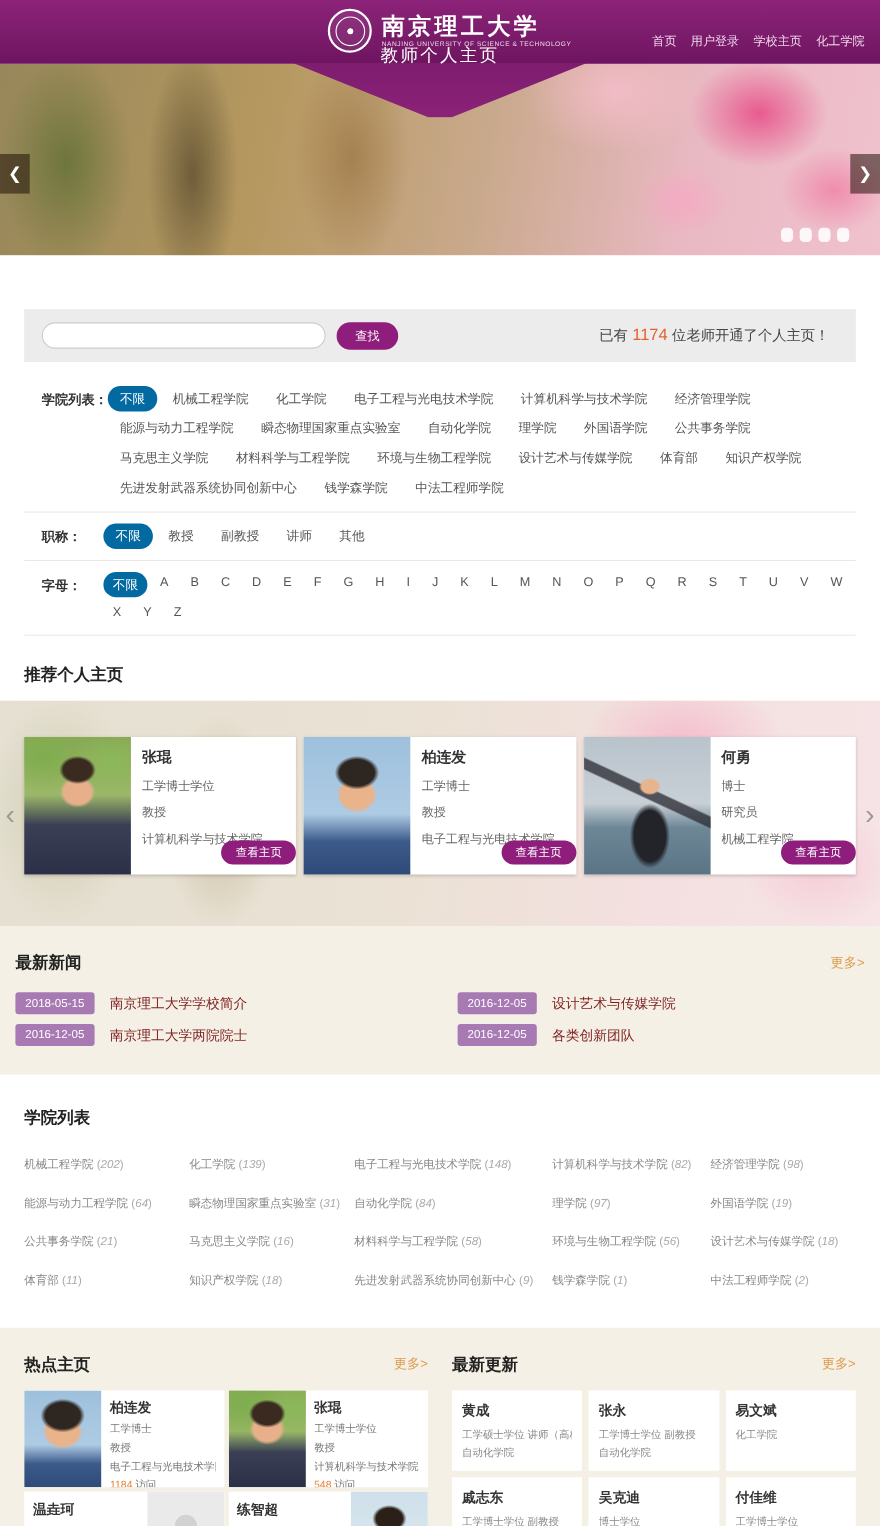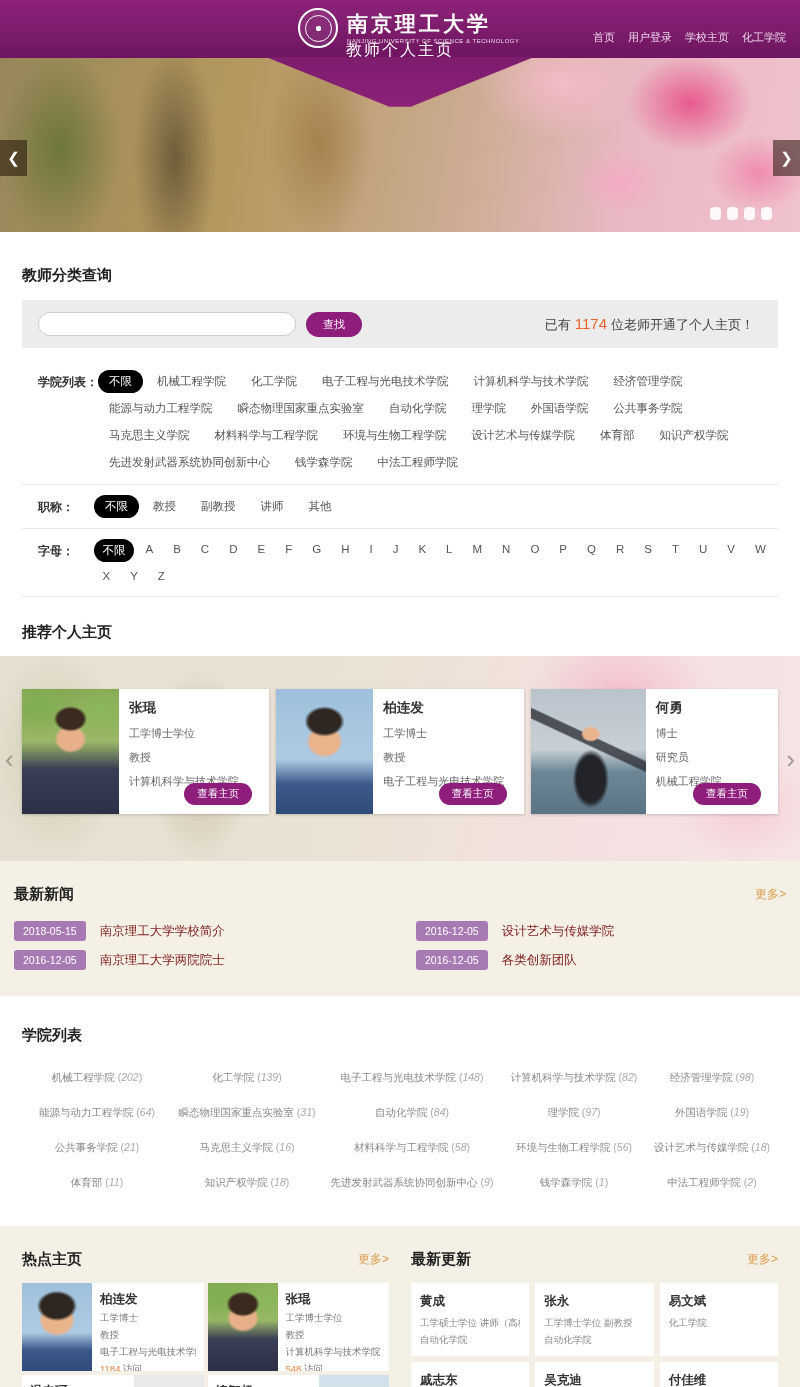--- a/index.html
+++ b/index.html
@@ -43,41 +43,41 @@
   .search-input { width:258px; height:24px; border:1px solid #ccc; border-radius:13px; padding:0 12px; font-size:12px; outline:none; background:#fff; }
   .search-btn { background:#8e1d7b; color:#fff; border:none; border-radius:13px; font-size:11px; padding:5px 17px; cursor:pointer; }
   .stats { margin-left:auto; font-size:13px; color:#444; margin-right:8px; }
   .stats .num { color:#e8612d; font-size:15px; margin:0 4px; }
 
   .filters { margin-top:12px; }
   .frow { display:flex; align-items:flex-start; padding:9px 0 7px; border-bottom:1px solid #e8e8e8; }
   .flabel { min-width:72px; font-size:12px; font-weight:bold; color:#333; padding:5px 0 0 16px; }
   .fopts { display:flex; flex-wrap:wrap; flex:1; }
   .pill { font-size:11.5px; color:#555; padding:4px 11px; margin:1px 3px 3px 0; border-radius:999px; cursor:pointer; white-space:nowrap; }
-  .pill.selected { background:#000000; color:#fff; }
+  .pill.selected { background:#0369a1; color:#fff; }
   .fopts.letters .pill { padding:4px 8.5px; }
 
   
   .recommended { padding-top:26px; background:#fff; }
   .recommended .sec-title { padding-left:22px; }
   .carousel { position:relative; margin-top:14px; height:205px;
     background:
       radial-gradient(130px 90px at 620px 40px, rgba(244,178,198,.75), transparent 70%),
       radial-gradient(100px 80px at 745px 150px, rgba(246,195,210,.7), transparent 70%),
       radial-gradient(90px 140px at 55px 100px, rgba(186,188,146,.5), transparent 75%),
       radial-gradient(70px 130px at 200px 110px, rgba(168,148,108,.45), transparent 75%),
       linear-gradient(100deg,#e5e0d2 0%,#eae2d4 45%,#f4e0e0 75%,#f6e4e6 100%); }
   .cards { display:flex; gap:7px; padding:33px 22px 0; }
   .t-card { flex:1; height:125px; background:#fff; display:flex; position:relative; box-shadow:0 1px 3px rgba(0,0,0,.18); cursor:pointer; }
   .t-photo { width:97px; height:125px; flex-shrink:0; }
   .t-photo.wide { width:115px; }
   .t-info { flex:1; padding:10px 10px 8px; font-size:11px; color:#666; }
   .t-name { font-size:13.5px; font-weight:bold; color:#333; margin-bottom:9px; }
   .t-line { margin-bottom:9px; white-space:nowrap; overflow:hidden; }
-  .view-btn { position:absolute; right:17px; bottom:9px; background:#8e1d7b; color:#fff; font-size:10.5px; padding:4px 13px; border-radius:999px; border:none; cursor:pointer; }
+  .view-btn { position:absolute; right:0; bottom:9px; background:#8e1d7b; color:#fff; font-size:10.5px; padding:4px 13px; border-radius:999px; border:none; cursor:pointer; }
   .car-arrow { position:absolute; top:90px; font-size:26px; color:#9a9a92; cursor:pointer; line-height:1; }
   .car-arrow.left { left:5px; } .car-arrow.right { right:5px; }
 
   
   .ph-zk { background:
       radial-gradient(26px 20px at 50% 24%, #3a2a20 0 50%, transparent 64%),
       radial-gradient(26px 23px at 50% 40%, #e8b08a 0 48%, transparent 62%),
       radial-gradient(55px 45px at 18% 14%, #7fae4e, transparent 70%),
       radial-gradient(50px 40px at 82% 18%, #8cb85a, transparent 70%),
       linear-gradient(180deg,#87a855 0%,#9bb868 42%,#3a3f55 64%,#2c3046 100%); }
@@ -103,21 +103,21 @@
   .sec-head { display:flex; align-items:center; justify-content:space-between; }
   .more-link { color:#dd9b4c; font-size:12px; cursor:pointer; }
   .news-grid { display:grid; grid-template-columns:1fr 1fr; gap:9px 32px; margin-top:17px; }
   .news-item { display:flex; align-items:center; gap:14px; cursor:pointer; }
   .date-badge { background:#a87ab4; color:#fff; font-size:10.5px; padding:4px 9px; border-radius:3px; white-space:nowrap; }
   .news-title { font-size:12.5px; color:#7f1d1d; }
 
   
   .colleges { background:#fff; padding:30px 22px 36px; }
   .college-grid { display:grid; grid-template-columns:150px 150px 180px 144px 1fr; row-gap:21px; margin-top:26px; }
-  .citem { font-size:10.5px; color:#888; white-space:nowrap; cursor:pointer;text-align:center; }
+  .citem { font-size:10.5px; color:#888; white-space:nowrap; cursor:pointer; }
   .ccount { color:#aaa; }
 
   
   .hotupd { background:#f4f0e6; padding:24px 22px 32px; display:flex; gap:22px; }
   .half { flex:1; min-width:0; }
   .hot-grid { margin-top:14px; display:grid; grid-template-columns:1fr 1fr; gap:4px; }
   .hot-card { background:#fff; display:flex; height:88px; overflow:hidden; cursor:pointer; }
   .hot-card.rev { flex-direction:row-reverse; }
   .hot-photo { width:70px; flex-shrink:0; }
   .hot-info { flex:1; min-width:0; padding:8px 8px 6px; font-size:9.5px; color:#777; }
@@ -157,21 +157,20 @@
   <div class="hero-arrow right">❯</div>
   <div class="hero-dots">
     <div class="hero-dot"></div>
     <div class="hero-dot"></div>
     <div class="hero-dot"></div>
     <div class="hero-dot"></div>
   </div>
 </div>
 
 <div class="query">
-  <div class="sec-title">教师分类查询</div>
   <div class="search-bar">
     <input class="search-input" type="text" style="">
     <button class="search-btn">查找</button>
     <div class="stats">
       <span>已有</span><span class="num">1174</span><span>位老师开通了个人主页！</span>
     </div>
   </div>
 
   <div class="filters">
     <div class="frow">

